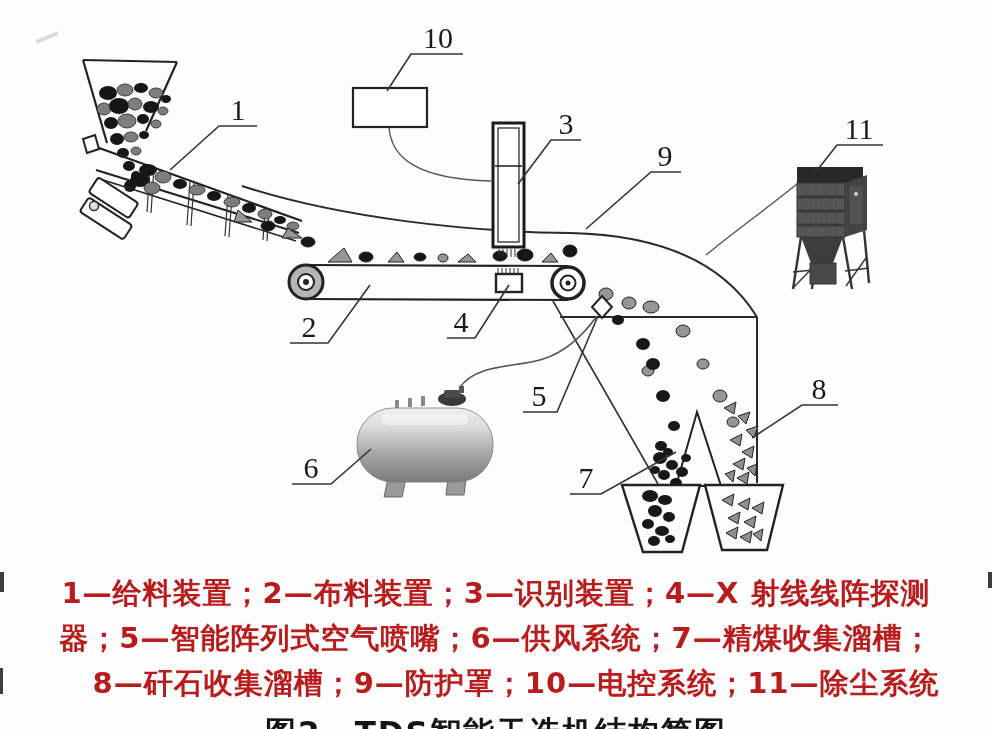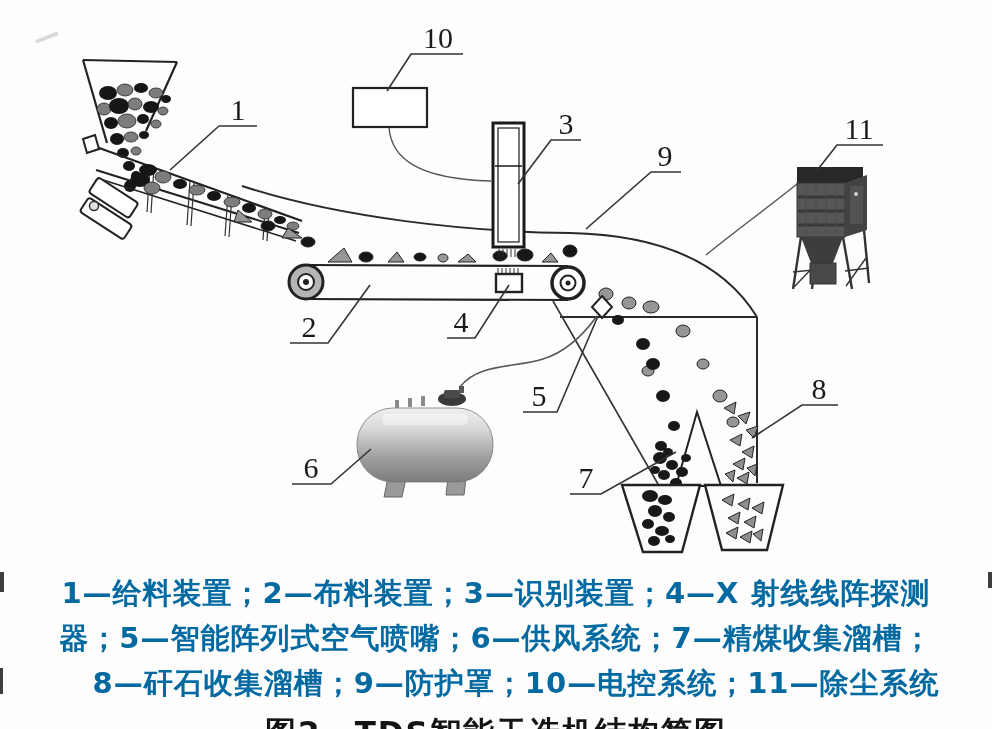--- a/index.html
+++ b/index.html
@@ -1,21 +1,21 @@
 <!DOCTYPE html>
 <html><head>
 <meta charset="utf-8">
 <style>
   html,body{margin:0;padding:0;background:#ffffff;}
   .page{position:relative;width:992px;height:729px;background:#fdfdfd;overflow:hidden;
         font-family:"DejaVu Sans",sans-serif;}
   .diagram-svg{position:absolute;left:0;top:0;}
   .caption-line{position:absolute;left:0;width:992px;text-align:center;
         font-family:"DejaVu Sans","DejaVu Serif",sans-serif;
-        font-weight:bold;font-size:29px;color:#0369a1;letter-spacing:1px;white-space:nowrap;}
+        font-weight:bold;font-size:29px;color:#b91c1c;letter-spacing:1px;white-space:nowrap;}
   .cap1{top:574px;} .cap2{top:619px;} .cap3{top:664px;margin-left:20px;}
   .fig-title{position:absolute;left:0;top:712px;width:992px;text-align:center;
         font-family:"DejaVu Sans","DejaVu Serif",sans-serif;
         font-weight:bold;font-size:31px;color:#141414;letter-spacing:2px;white-space:nowrap;}
   .edge-mark{position:absolute;background:#1c1c1c;opacity:.85;}
 </style>
 </head>
 <body>
 
 <div class="page">

